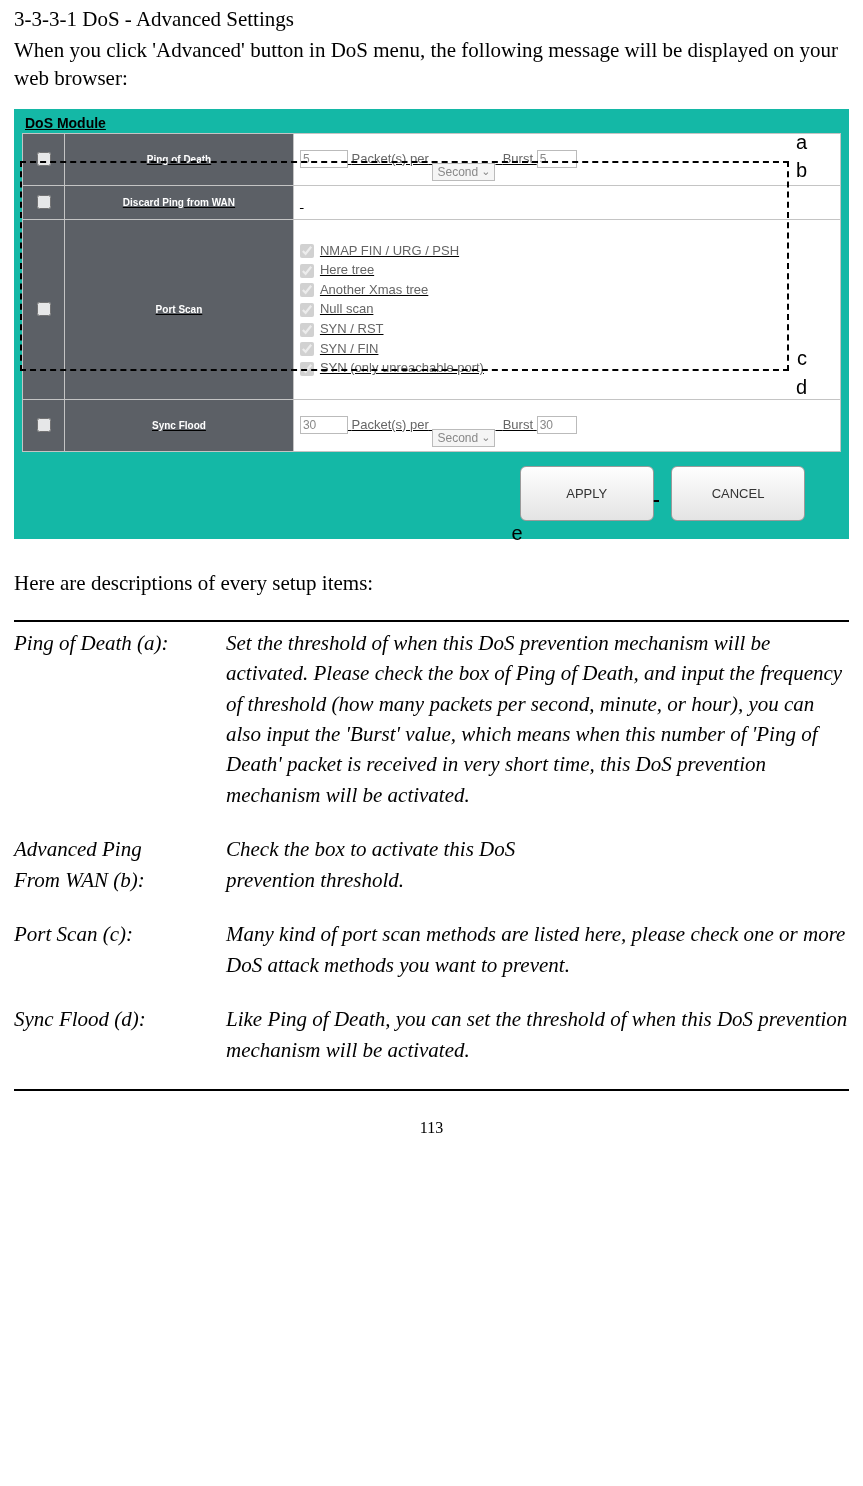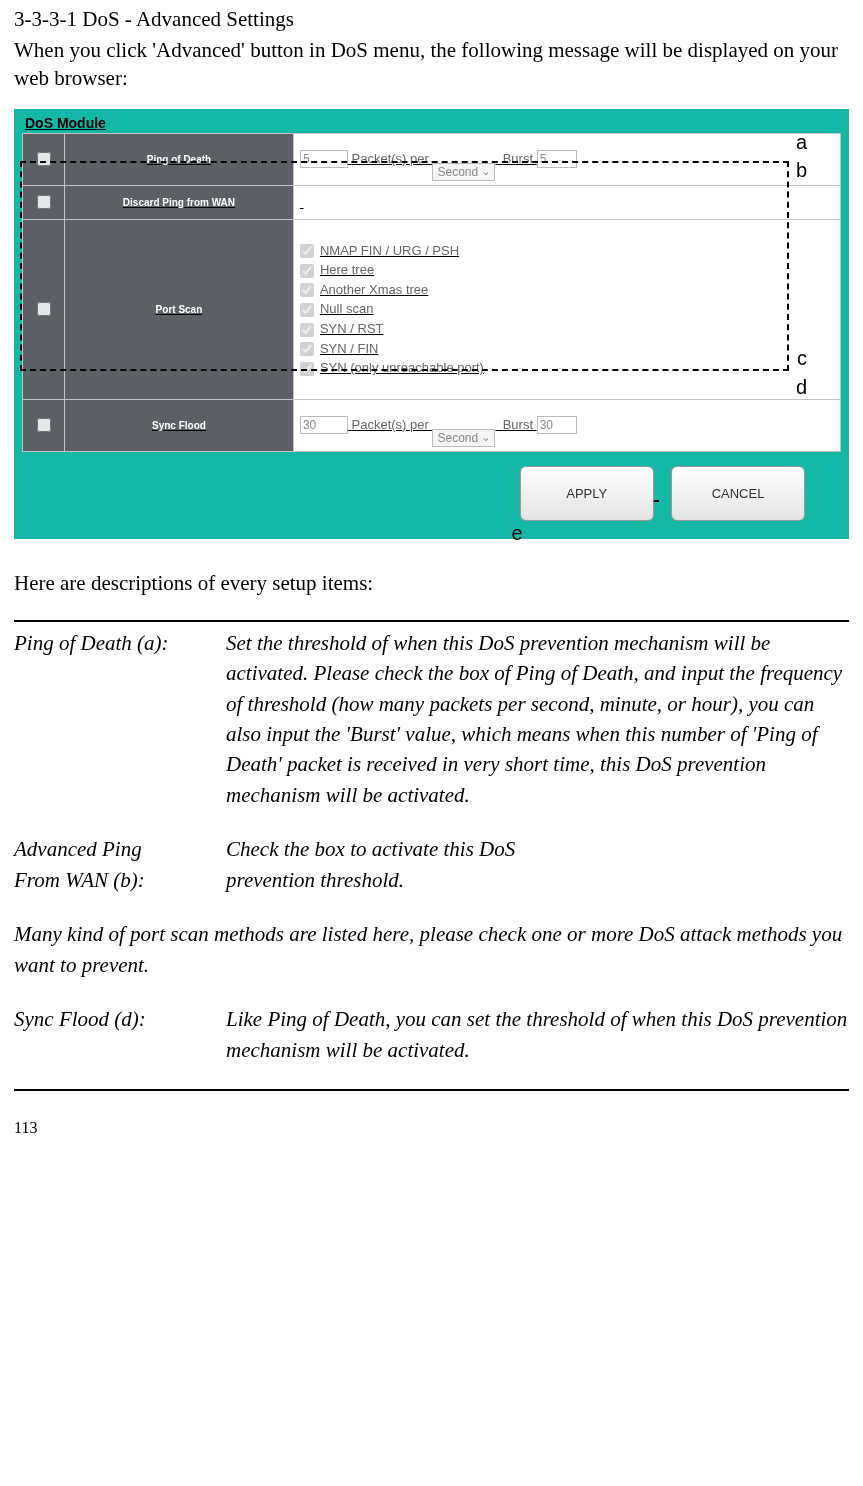--- a/index.html
+++ b/index.html
@@ -106,21 +106,21 @@
       cursor: pointer;
     }
     .positioner { position: relative; }
 
     .desc-intro { margin-bottom: 24px; }
     .hr-line { border: none; border-top: 2px solid #000; margin: 6px 0; }
     .desc-block { display: flex; margin-bottom: 24px; }
     .desc-block:last-of-type { margin-bottom: 6px; }
     .desc-label { width: 212px; flex-shrink: 0; font-style: italic; line-height: 1.45; }
     .desc-text { flex: 1; font-style: italic; line-height: 1.45; }
-    .page-num { text-align: left; font-size: 16px; margin-top: 28px; }
+    .page-num { text-align: center; font-size: 16px; margin-top: 28px; }
   </style>
 </head>
 <body>
 
 <div class="heading">3-3-3-1 DoS - Advanced Settings</div>
 <div class="intro-text">When you click 'Advanced' button in DoS menu, the following message will be displayed on your web browser:</div>
 
 <div class="module-container positioner">
   <div class="module-title">DoS Module</div>
 
@@ -199,20 +199,21 @@
     <span>Advanced Ping</span><br>
     <span>From WAN (b):</span>
   </div>
   <div class="desc-text">
     <span>Check the box to activate this DoS</span><br>
     <span>prevention threshold.</span>
   </div>
 </div>
 
 <div class="desc-block">
+  <div class="desc-label">Port Scan (c):</div>
   <div class="desc-text">Many kind of port scan methods are listed here, please check one or more DoS attack methods you want to prevent.</div>
 </div>
 
 <div class="desc-block">
   <div class="desc-label">Sync Flood (d):</div>
   <div class="desc-text">Like Ping of Death, you can set the threshold of when this DoS prevention mechanism will be activated.</div>
 </div>
 
 <hr class="hr-line">
 

